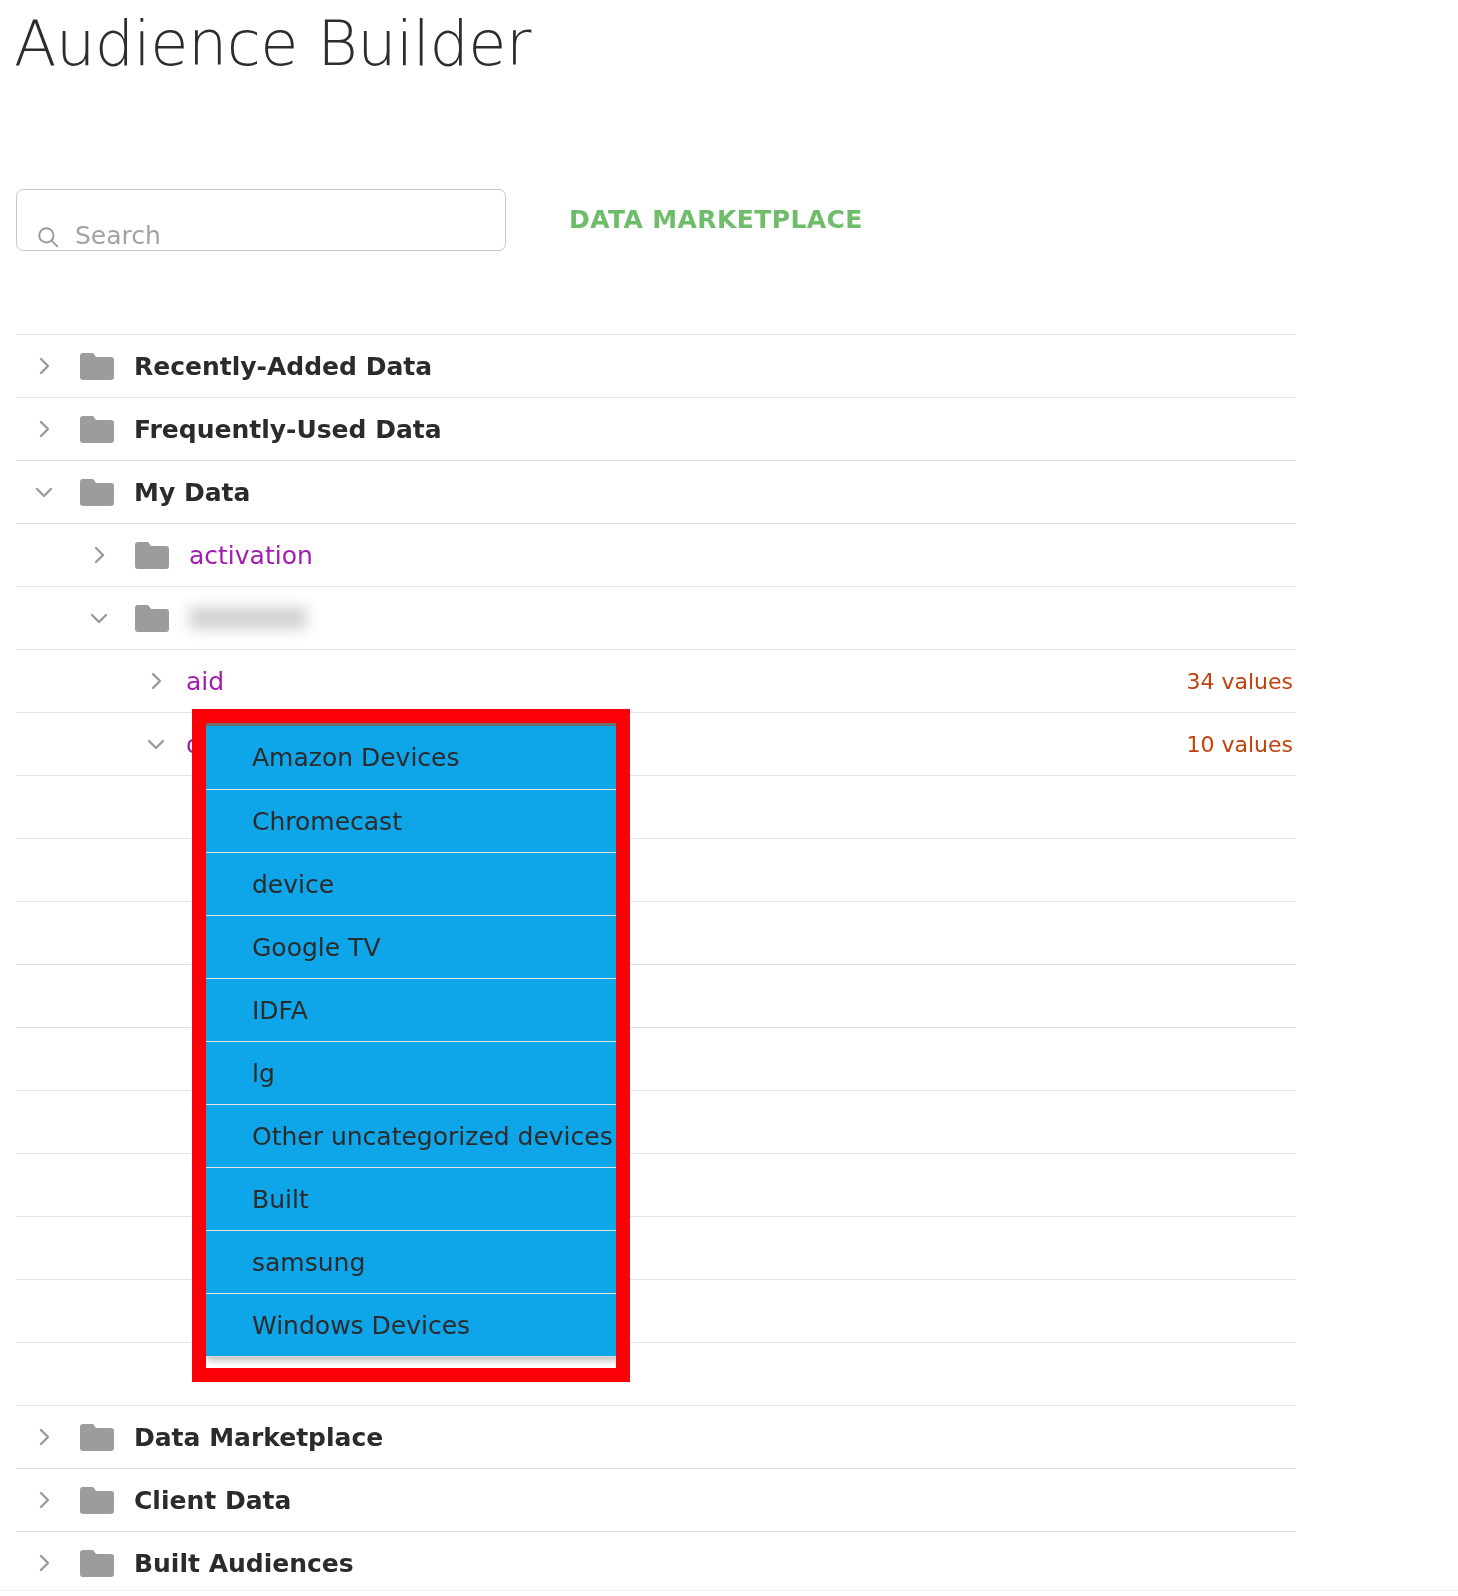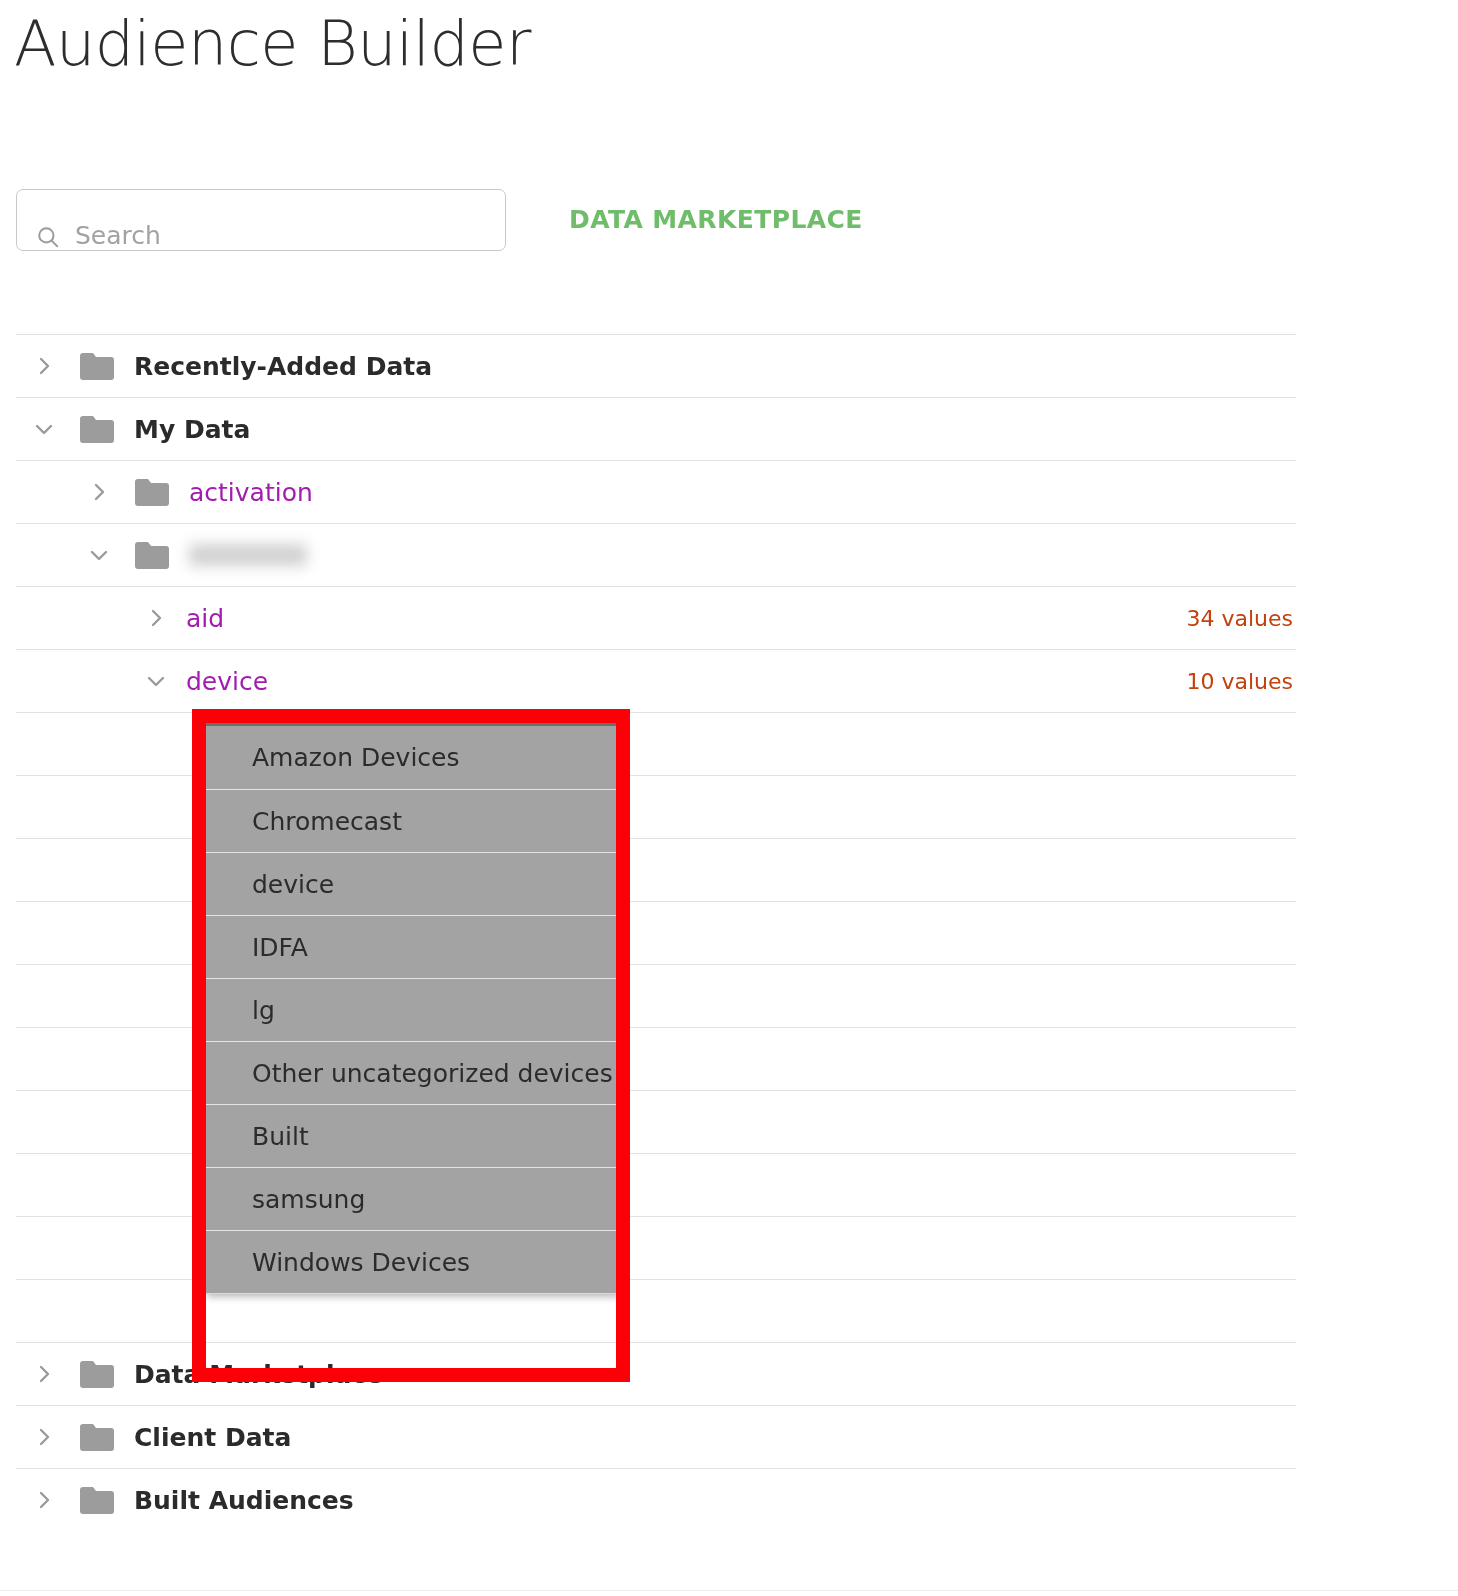--- a/index.html
+++ b/index.html
@@ -163,21 +163,21 @@
     box-sizing: border-box;
     z-index: 30;
     pointer-events: none;
   }
   .value-panel {
     position: absolute;
     left: 205px;
     top: 722px;
     width: 413px;
     box-sizing: border-box;
-    background: #a3a3a3;
+    background: #0ea5e9;
     border: 1px solid #d9d9d9;
     border-top: 4px solid #6e6e6e;
     box-shadow: 2px 3px 7px rgba(0,0,0,0.28);
     z-index: 20;
   }
   .value-row {
     height: 63px;
     border-top: 1px solid #e4e4e4;
     display: flex;
     align-items: center;
@@ -220,20 +220,30 @@
     <svg class="chev" viewBox="0 0 24 24">
       <polyline points="9,5 16,12 9,19" fill="none" stroke="#9a9a9a" stroke-width="2.4" stroke-linecap="round" stroke-linejoin="round"></polyline>
     </svg>
     <svg class="folder-icon" viewBox="0 0 38 30">
       <path d="M2,5 a3,3 0 0 1 3,-3 h10 l3,4 h15 a3,3 0 0 1 3,3 v17 a3,3 0 0 1 -3,3 h-28 a3,3 0 0 1 -3,-3 z" fill="#9c9c9c"></path>
     </svg>
     <span class="row-label bold">Recently-Added Data</span>
     <span class="row-count"></span>
   </div>
 
+  <div class="tree-row lvl-0">
+    <svg class="chev" viewBox="0 0 24 24">
+      <polyline points="9,5 16,12 9,19" fill="none" stroke="#9a9a9a" stroke-width="2.4" stroke-linecap="round" stroke-linejoin="round"></polyline>
+    </svg>
+    <svg class="folder-icon" viewBox="0 0 38 30">
+      <path d="M2,5 a3,3 0 0 1 3,-3 h10 l3,4 h15 a3,3 0 0 1 3,3 v17 a3,3 0 0 1 -3,3 h-28 a3,3 0 0 1 -3,-3 z" fill="#9c9c9c"></path>
+    </svg>
+    <span class="row-label bold">Frequently-Used Data</span>
+    <span class="row-count"></span>
+  </div>
 
   <div class="tree-row lvl-0">
     <svg class="chev" viewBox="0 0 24 24">
       <polyline points="5,9 12,16 19,9" fill="none" stroke="#9a9a9a" stroke-width="2.4" stroke-linecap="round" stroke-linejoin="round"></polyline>
     </svg>
     <svg class="folder-icon" viewBox="0 0 38 30">
       <path d="M2,5 a3,3 0 0 1 3,-3 h10 l3,4 h15 a3,3 0 0 1 3,3 v17 a3,3 0 0 1 -3,3 h-28 a3,3 0 0 1 -3,-3 z" fill="#9c9c9c"></path>
     </svg>
     <span class="row-label bold">My Data</span>
     <span class="row-count"></span>
@@ -316,20 +326,21 @@
       <path d="M2,5 a3,3 0 0 1 3,-3 h10 l3,4 h15 a3,3 0 0 1 3,3 v17 a3,3 0 0 1 -3,3 h-28 a3,3 0 0 1 -3,-3 z" fill="#9c9c9c"></path>
     </svg>
     <span class="row-label bold">Built Audiences</span>
   </div>
 </div>
 
 <div class="value-panel">
   <div class="value-row">Amazon Devices</div>
   <div class="value-row">Chromecast</div>
   <div class="value-row">device</div>
+  <div class="value-row">Google TV</div>
   <div class="value-row">IDFA</div>
   <div class="value-row">lg</div>
   <div class="value-row">Other uncategorized devices</div>
   <div class="value-row">Built</div>
   <div class="value-row">samsung</div>
   <div class="value-row">Windows Devices</div>
 </div>
 
 <div class="highlight-box" style="border-color: rgb(251, 0, 7);"></div>
 

